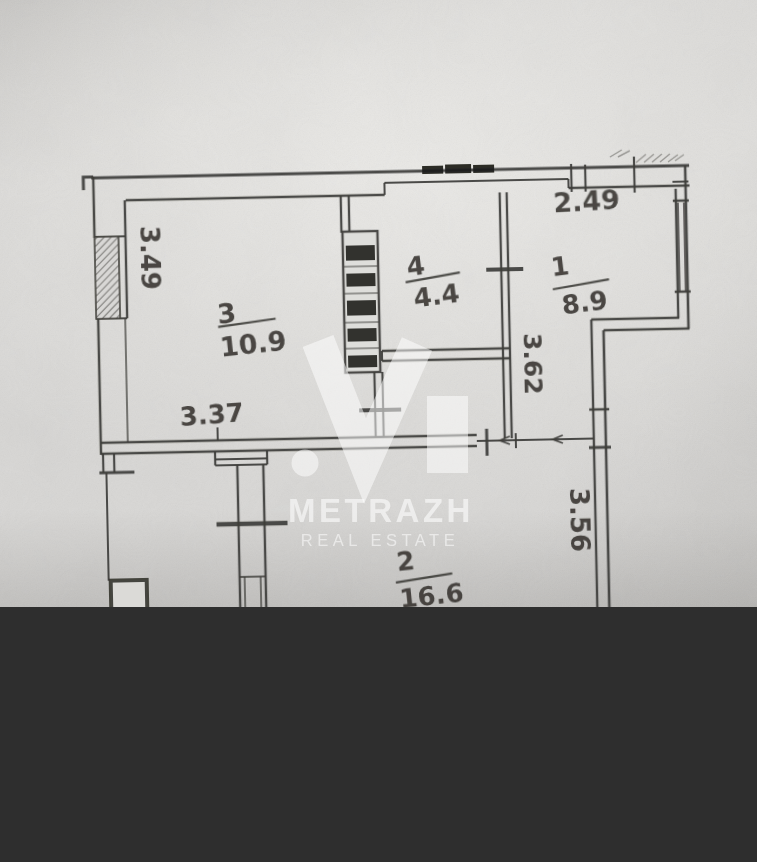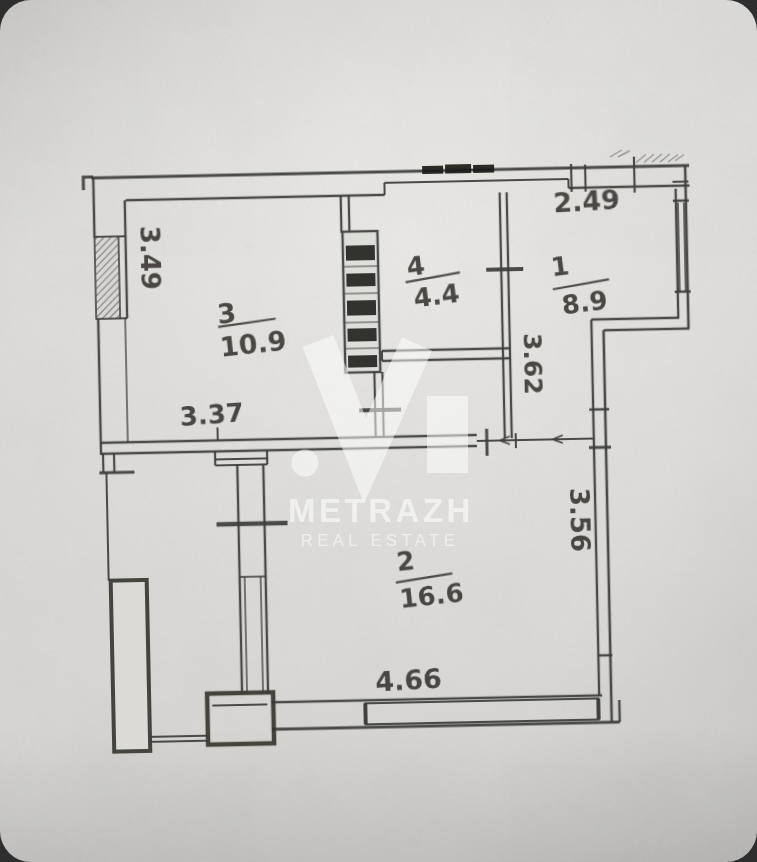--- a/index.html
+++ b/index.html
@@ -1,25 +1,24 @@
 <!DOCTYPE html>
 <html><head>
 <meta charset="utf-8">
 <style>
   html,body{margin:0;padding:0;background:#2e2e2e;}
   #stage{
-    position:relative;width:757px;height:862px;overflow:hidden;
+    position:relative;width:757px;height:607px;overflow:hidden;
     background:
       radial-gradient(120% 90% at 54% 28%, rgba(238,237,234,0.85) 0%, rgba(229,228,225,0.5) 38%, rgba(229,228,225,0) 62%),
       linear-gradient(160deg, rgba(118,116,112,0.22) 0%, rgba(118,116,112,0) 22%),
       linear-gradient(0deg, rgba(100,98,95,0.20) 0%, rgba(100,98,95,0) 16%),
       linear-gradient(300deg, rgba(110,108,104,0.14) 0%, rgba(110,108,104,0) 25%),
       #d8d7d5;
     font-family:"DejaVu Sans", sans-serif;
-    border-radius:31px;
   }
   #stage svg{position:absolute;left:0;top:0;}
   .ink{stroke:#3e3d3a;stroke-opacity:.92;fill:none;stroke-linecap:butt;}
   .lbl{fill:#34332f;fill-opacity:.88;font-family:"DejaVu Sans",sans-serif;font-weight:bold;}
   .wm{fill:#ffffff;font-family:"Liberation Sans",sans-serif;}
 </style>
 </head>
 <body>
 
 <div id="stage">

